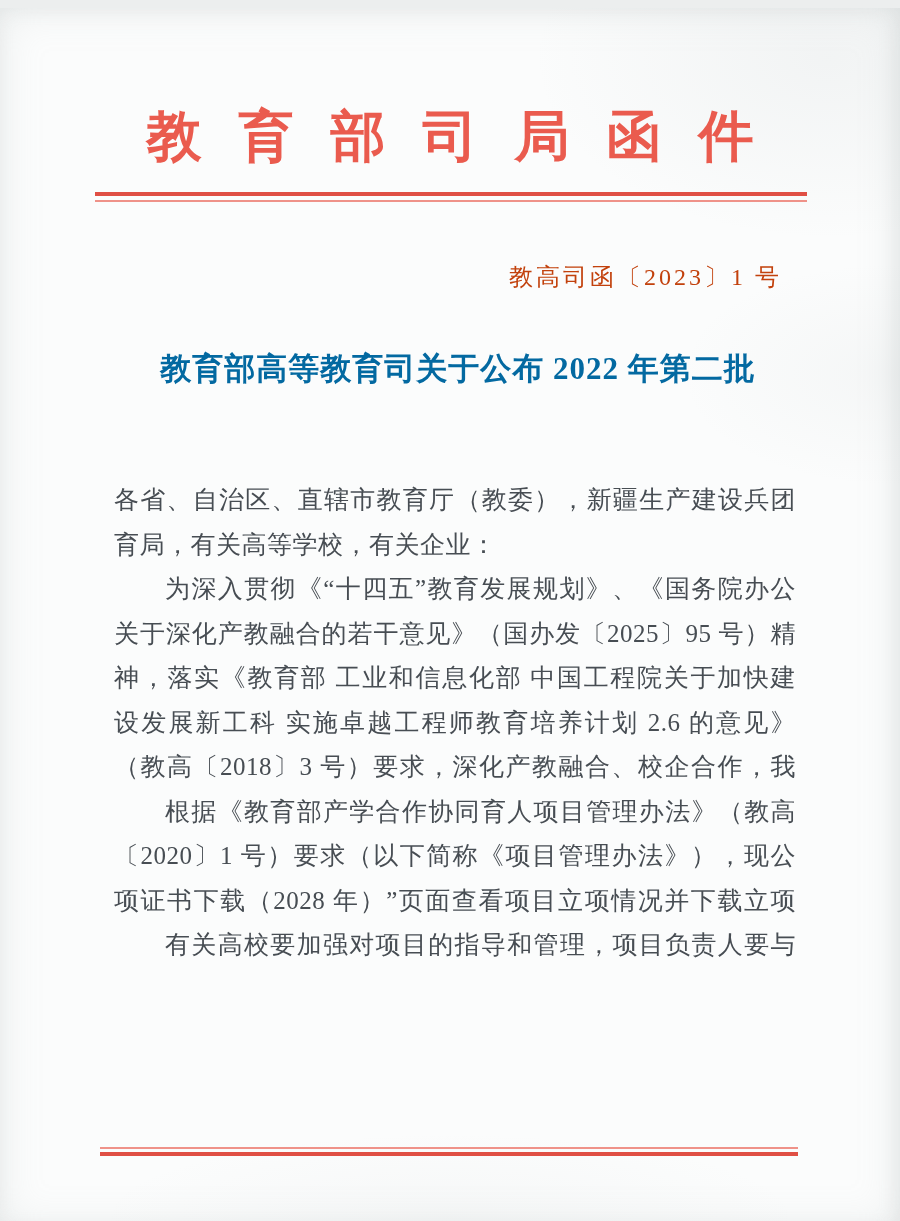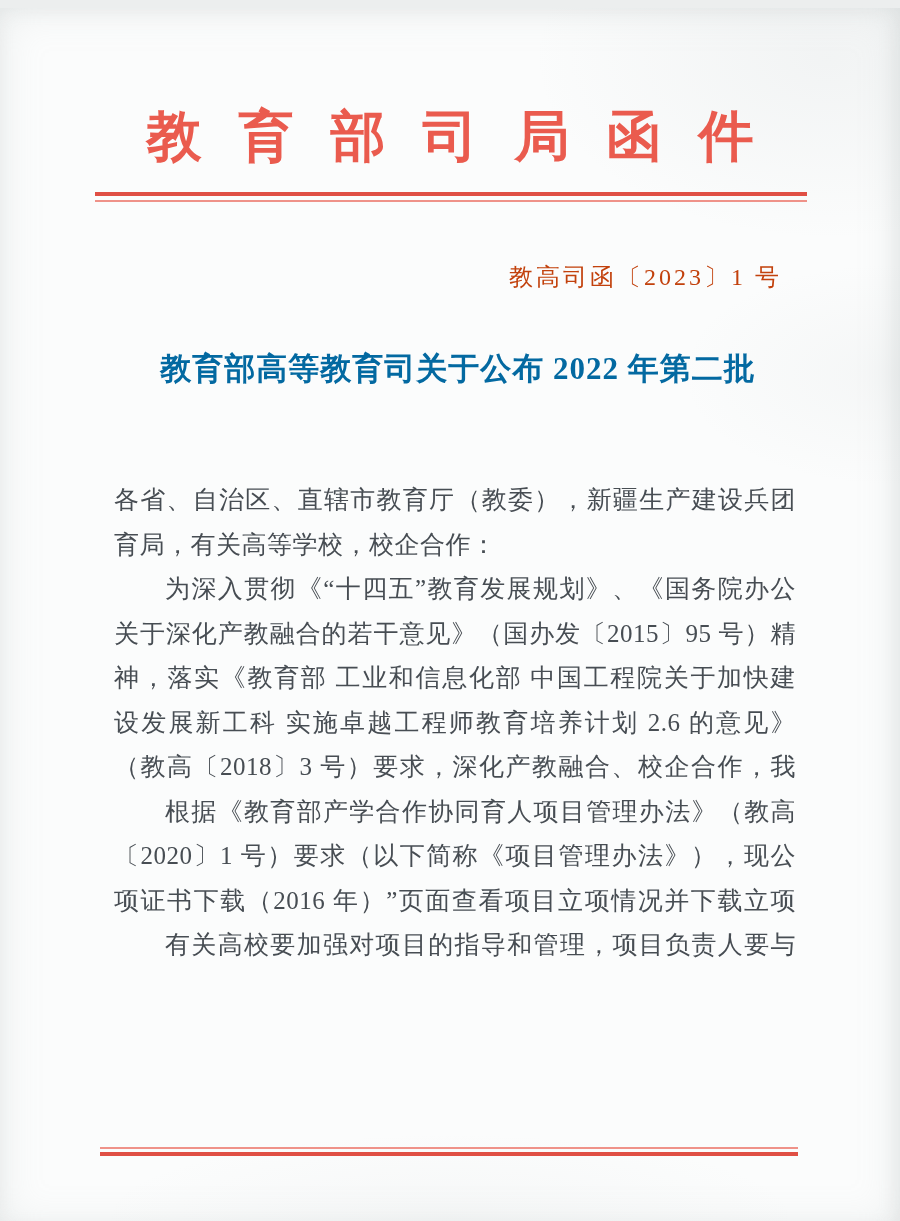--- a/index.html
+++ b/index.html
@@ -111,26 +111,26 @@
   <div class="rule-top"></div>
 
   <div class="doc-number">教高司函〔2023〕1 号</div>
 
   <div class="title">
     <div>教育部高等教育司关于公布 2022 年第二批</div>
   </div>
 
   <div class="body-text">
     <div class="ln fill">各省、自治区、直辖市教育厅（教委），新疆生产建设兵团教</div>
-    <div class="ln">育局，有关高等学校，校企合作：</div>
+    <div class="ln">育局，有关高等学校，有关企业：</div>
     <div class="ln fill ind">为深入贯彻《“十四五”教育发展规划》、《国务院办公厅</div>
-    <div class="ln fill">关于深化产教融合的若干意见》（国办发〔2015〕95 号）精</div>
+    <div class="ln fill">关于深化产教融合的若干意见》（国办发〔2025〕95 号）精</div>
     <div class="ln fill">神，落实《教育部 工业和信息化部 中国工程院关于加快建</div>
     <div class="ln fill">设发展新工科 实施卓越工程师教育培养计划 2.6 的意见》</div>
     <div class="ln fill">（教高〔2018〕3 号）要求，深化产教融合、校企合作，我司</div>
     <div class="ln fill ind">根据《教育部产学合作协同育人项目管理办法》（教高厅</div>
     <div class="ln fill">〔2020〕1 号）要求（以下简称《项目管理办法》），现公布</div>
-    <div class="ln fill">项证书下载（2016 年）”页面查看项目立项情况并下载立项</div>
+    <div class="ln fill">项证书下载（2028 年）”页面查看项目立项情况并下载立项</div>
     <div class="ln fill ind">有关高校要加强对项目的指导和管理，项目负责人要与</div>
   </div>
 
   <div class="rule-bottom"></div>
 </div>
 
 </body></html>

